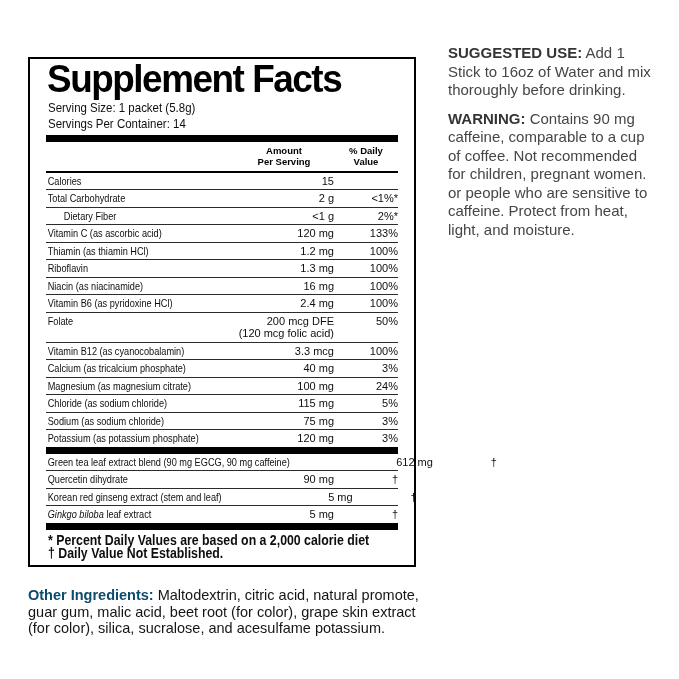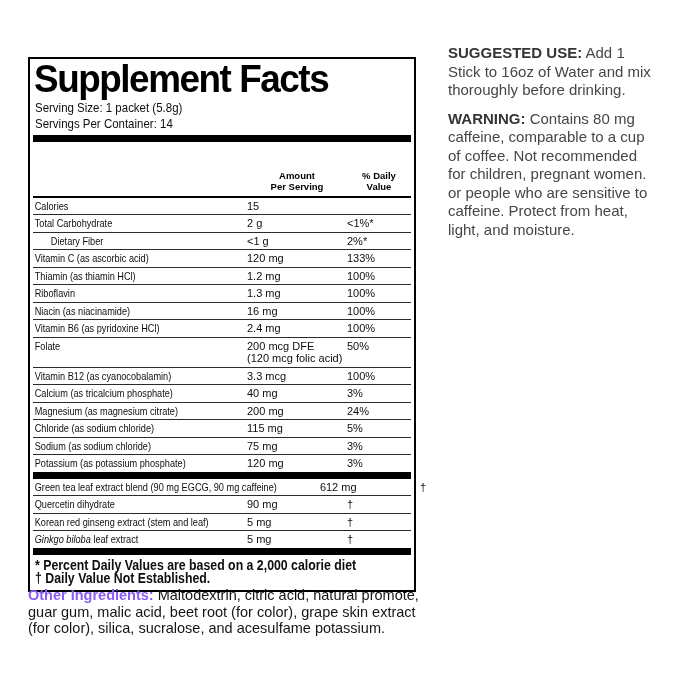--- a/index.html
+++ b/index.html
@@ -7,65 +7,65 @@
     width:679px;height:679px;background:#ffffff;position:relative;
     font-family:"Liberation Sans",sans-serif;color:#111;
     -webkit-font-smoothing:antialiased;
   }
   .page{position:absolute;inset:0;background:#fff;}
 
   
   .facts-box{
     position:absolute;left:28px;top:57px;width:388px;
     border:2px solid #000;background:#fff;
-    padding:2px 3px 2px;box-sizing:border-box;
+    padding:2px 16px 2px;box-sizing:border-box;
   }
   .title{
     font-size:38px;font-weight:bold;letter-spacing:-1.5px;
     line-height:0.82;margin:3px 0 5px 1px;color:#000;
     transform:scaleX(0.97);transform-origin:0 50%;white-space:nowrap;
   }
   .serving-line{
     font-size:13.5px;line-height:15.5px;margin-left:2px;color:#0e0e0e;
   }
   .cond{transform:scaleX(0.85);transform-origin:0 50%;white-space:nowrap;}
   .bar{height:7px;background:#000;margin-top:4px;}
   .bar.mid{margin-top:0;}
 
   .header-row{
     display:grid;grid-template-columns:1fr 100px 64px;
-    padding:3px 0 3px;border-bottom:2.5px solid #000;align-items:end;margin-top:25px;
+    padding:3px 0 3px;border-bottom:2.5px solid #000;align-items:end;
   }
   .hcell{
     font-size:9.5px;font-weight:bold;text-align:center;
     white-space:pre-line;line-height:1.18;color:#000;
   }
 
   .trow{
     display:grid;grid-template-columns:1fr 100px 64px;
     border-top:1px solid #2b2b2b;
     font-size:11px;line-height:12.5px;padding:2px 0;align-items:start;
   }
   .rows .trow:first-child{border-top:none;}
   .cname{
     white-space:nowrap;transform:scaleX(0.85);transform-origin:0 50%;
     padding-left:2px;font-size:10.8px;color:#0e0e0e;
   }
   .indent .cname{padding-left:21px;}
-  .camt,.cdv{text-align:left;color:#0e0e0e;}
+  .camt,.cdv{text-align:right;color:#0e0e0e;}
 
   .footnotes{padding:4px 0 3px 2px;font-size:14px;line-height:13px;color:#0e0e0e;font-weight:bold;}
   .footnotes .fn{transform:scaleX(0.88);transform-origin:0 50%;white-space:nowrap;}
 
   
   .other-ing{
     position:absolute;left:28px;top:587px;width:394px;
     font-size:14.5px;line-height:16.5px;color:#151515;margin:0;
   }
-  .other-ing b{color:#8b5cf6;text-align:center;}
+  .other-ing b{color:#0c4a6e;text-align:center;}
 
   
   .right-col{
     position:absolute;left:448px;top:44px;width:210px;
     font-size:15px;line-height:18.5px;color:#464646;
   }
   .right-col p{margin:0 0 10px;}
   .right-col b{color:#343434;font-weight:bold;}
   i{font-style:italic;}
 </style>
@@ -140,21 +140,21 @@
           <div class="camt">3.3 mcg</div>
           <div class="cdv">100%</div>
         </div>
         <div class="trow">
           <div class="cname">Calcium (as tricalcium phosphate)</div>
           <div class="camt">40 mg</div>
           <div class="cdv">3%</div>
         </div>
         <div class="trow">
           <div class="cname">Magnesium (as magnesium citrate)</div>
-          <div class="camt">200 mg</div>
+          <div class="camt">100 mg</div>
           <div class="cdv">24%</div>
         </div>
         <div class="trow">
           <div class="cname">Chloride (as sodium chloride)</div>
           <div class="camt">115 mg</div>
           <div class="cdv">5%</div>
         </div>
         <div class="trow">
           <div class="cname">Sodium (as sodium chloride)</div>
           <div class="camt">75 mg</div>
@@ -197,16 +197,16 @@
     <div class="footnotes">
       <div class="fn">* Percent Daily Values are based on a 2,000 calorie diet</div>
       <div class="fn">† Daily Value Not Established.</div>
     </div>
   </div>
 
   <p class="other-ing"><b>Other Ingredients:</b><span> Maltodextrin, citric acid, natural promote, guar gum, malic acid, beet root (for color), grape skin extract (for color), silica, sucralose, and acesulfame potassium.</span></p>
 
   <div class="right-col">
     <p><b>SUGGESTED USE:</b><span> Add 1 Stick to 16oz of Water and mix thoroughly before drinking.</span></p>
-    <p><b>WARNING:</b><span> Contains 80 mg caffeine, comparable to a cup of coffee.  Not recommended for children, pregnant women. or people who are sensitive to caffeine.  Protect from heat, light, and moisture.</span></p>
+    <p><b>WARNING:</b><span> Contains 90 mg caffeine, comparable to a cup of coffee.  Not recommended for children, pregnant women. or people who are sensitive to caffeine.  Protect from heat, light, and moisture.</span></p>
   </div>
 
 </div>
 
 </body></html>

